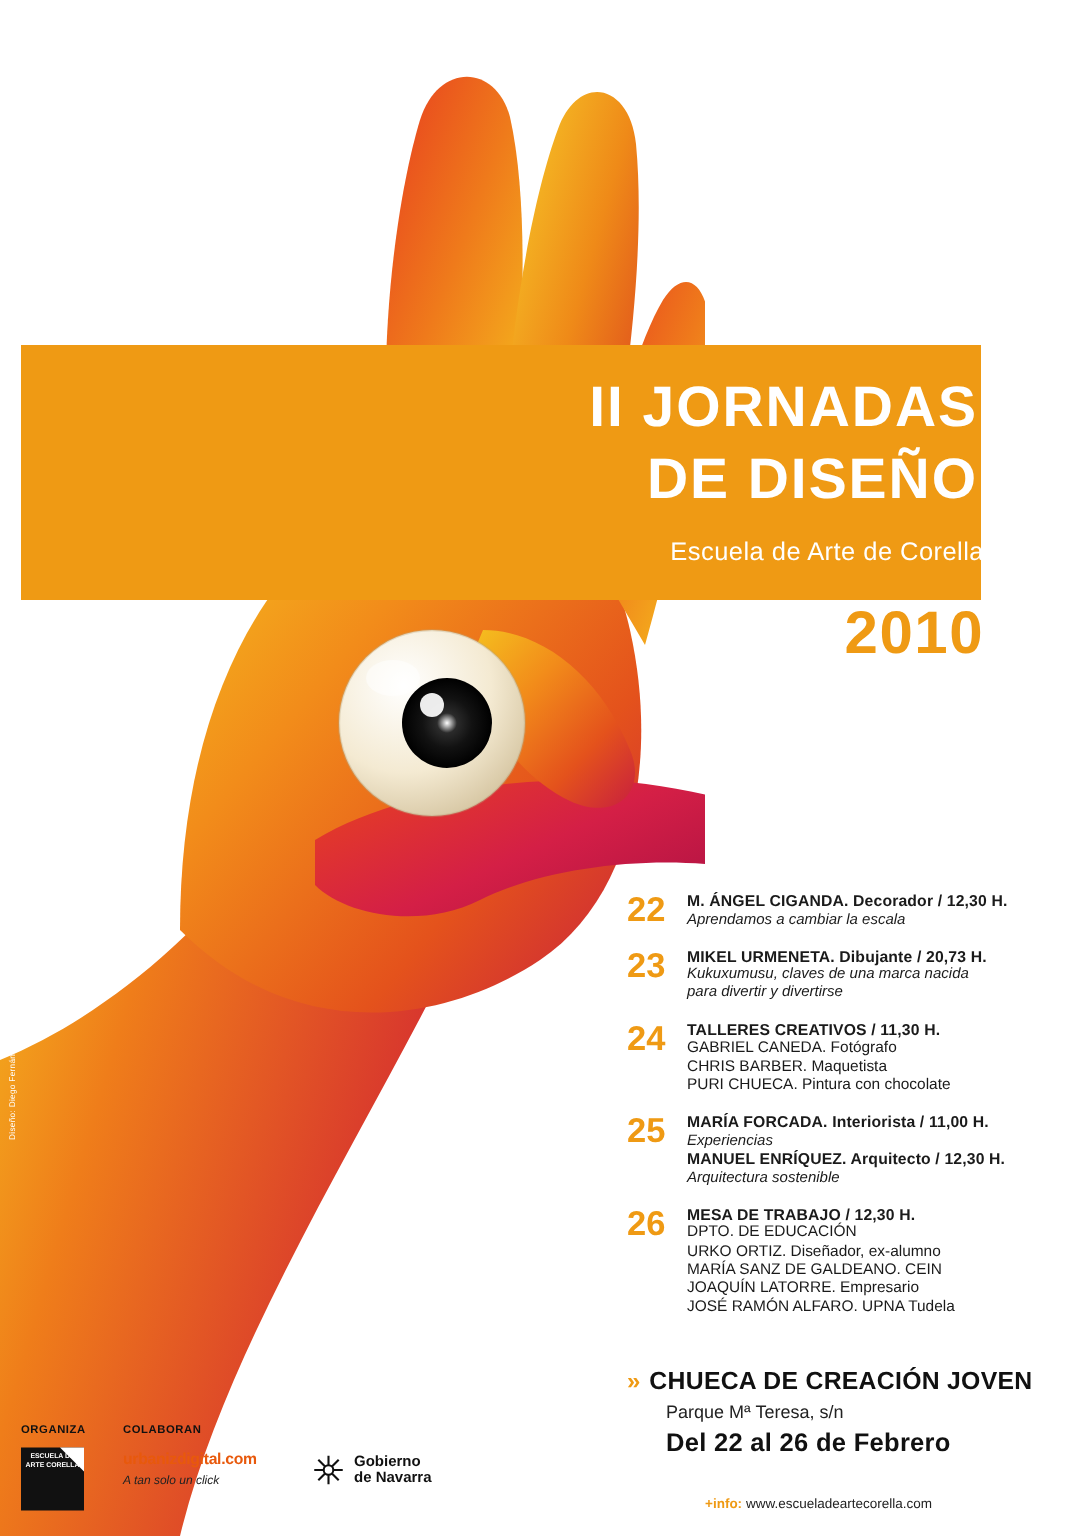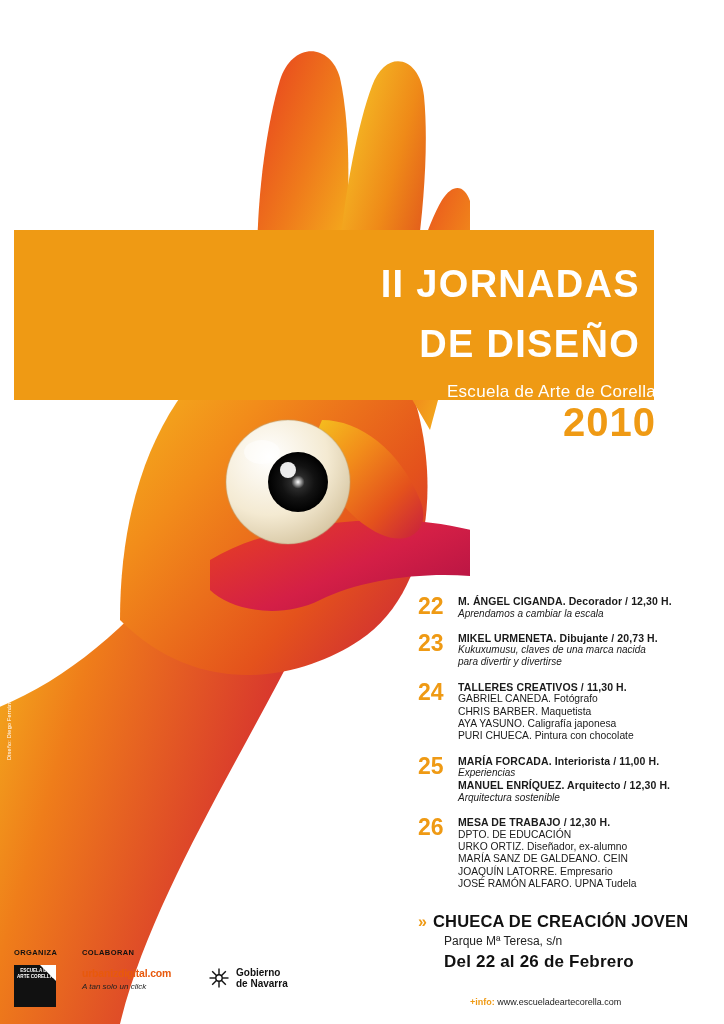--- a/index.html
+++ b/index.html
@@ -49,21 +49,21 @@
     width: 520px;
     text-align: right;
     z-index: 7;
     color: #ffffff;
   }
   .title-1, .title-2 {
     font-size: 38px;
     font-weight: bold;
     letter-spacing: 1.3px;
     line-height: 44px;
-    margin: 16px;
+    margin: 4px;
   }
   .subtitle {
     font-size: 17px;
     margin-top: 16px;
     letter-spacing: 0.3px;
   }
   .year {
     position: absolute;
     right: 68px;
     top: 400px;
@@ -202,21 +202,21 @@
   .logo-escuela .wedge {
     position: absolute;
     right: 0; top: 0;
     width: 0; height: 0;
     border-left: 16px solid transparent;
     border-top: 16px solid #fff;
   }
   .collab-row {
     margin-top: 10px;
     display: flex;
-    align-items: flex-start;
+    align-items: flex-end;
   }
   .urbaniz {
     width: 100px;
   }
   .urbaniz .u1 {
     font-size: 10.5px;
     font-weight: bold;
     color: #e8590c;
     letter-spacing: -0.2px;
   }
@@ -364,21 +364,20 @@
           <div class="prog-it">Kukuxumusu, claves de una marca nacida</div>
           <div class="prog-it">para divertir y divertirse</div>
         </div>
       </div>
       <div class="prog-row">
         <div class="prog-day">24</div>
         <div class="prog-body">
           <div class="prog-head">TALLERES CREATIVOS / 11,30 H.</div>
           <div class="prog-line">GABRIEL CANEDA. Fotógrafo</div>
           <div class="prog-line">CHRIS BARBER. Maquetista</div>
-          <div class="prog-line">AYA YASUNO. Caligrafía japonesa</div>
           <div class="prog-line">PURI CHUECA. Pintura con chocolate</div>
         </div>
       </div>
       <div class="prog-row">
         <div class="prog-day">25</div>
         <div class="prog-body">
           <div class="prog-head">MARÍA FORCADA. Interiorista / 11,00 H.</div>
           <div class="prog-it">Experiencias</div>
           <div class="prog-head">MANUEL ENRÍQUEZ. Arquitecto / 12,30 H.</div>
           <div class="prog-it">Arquitectura sostenible</div>

